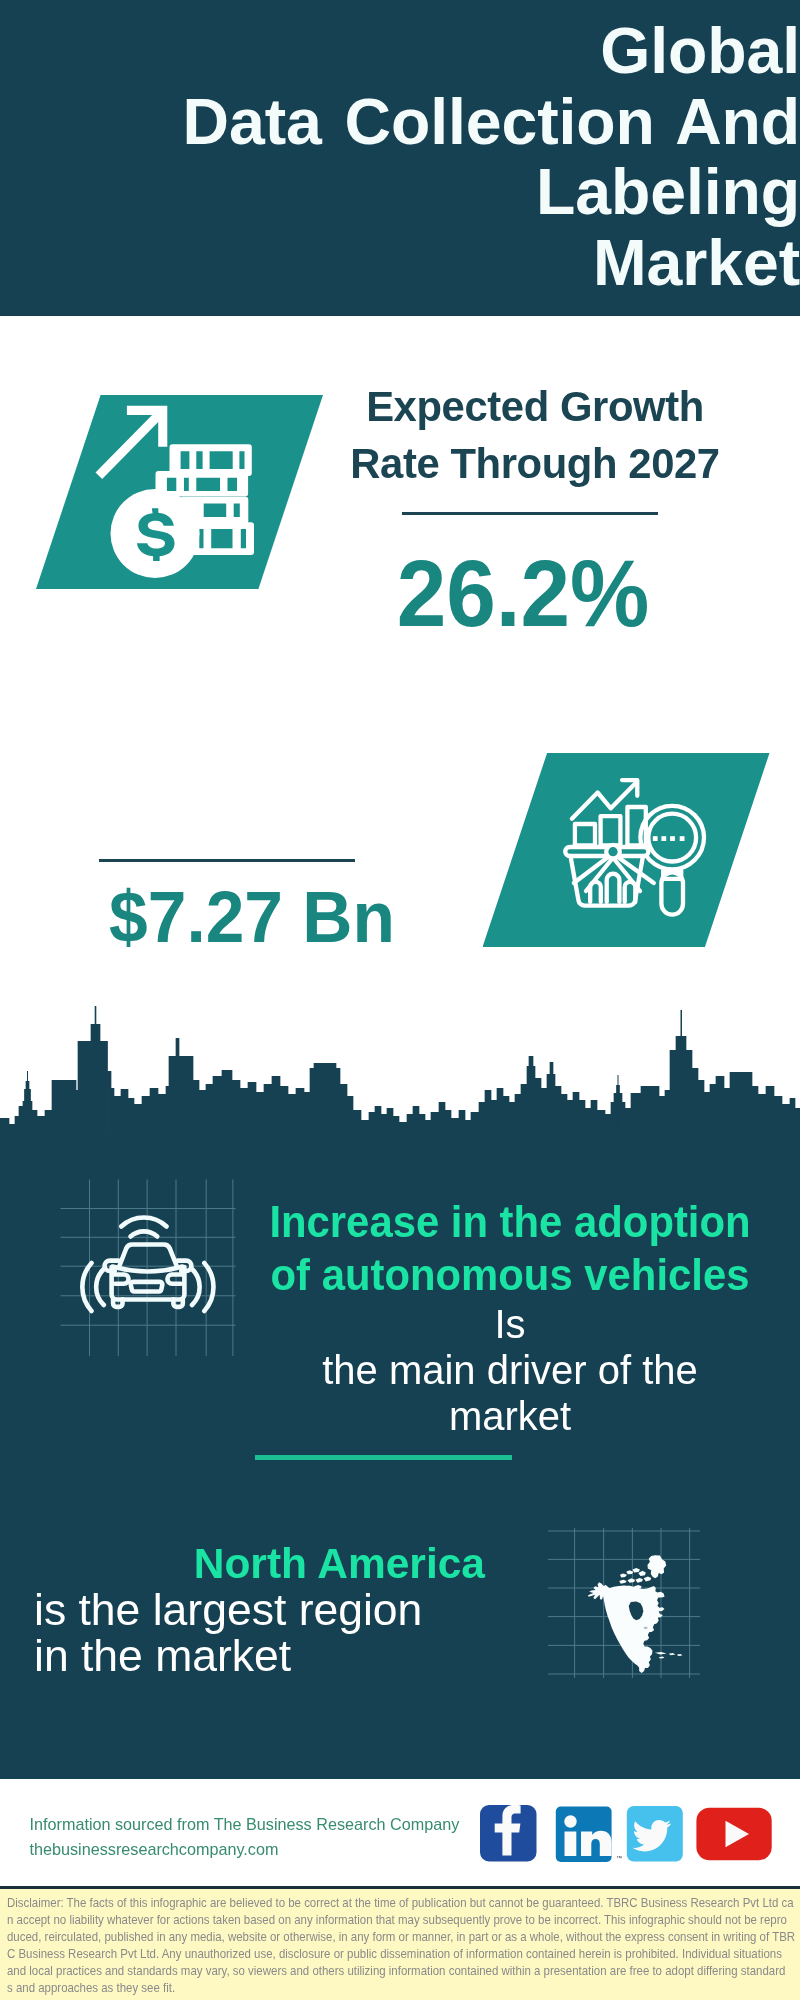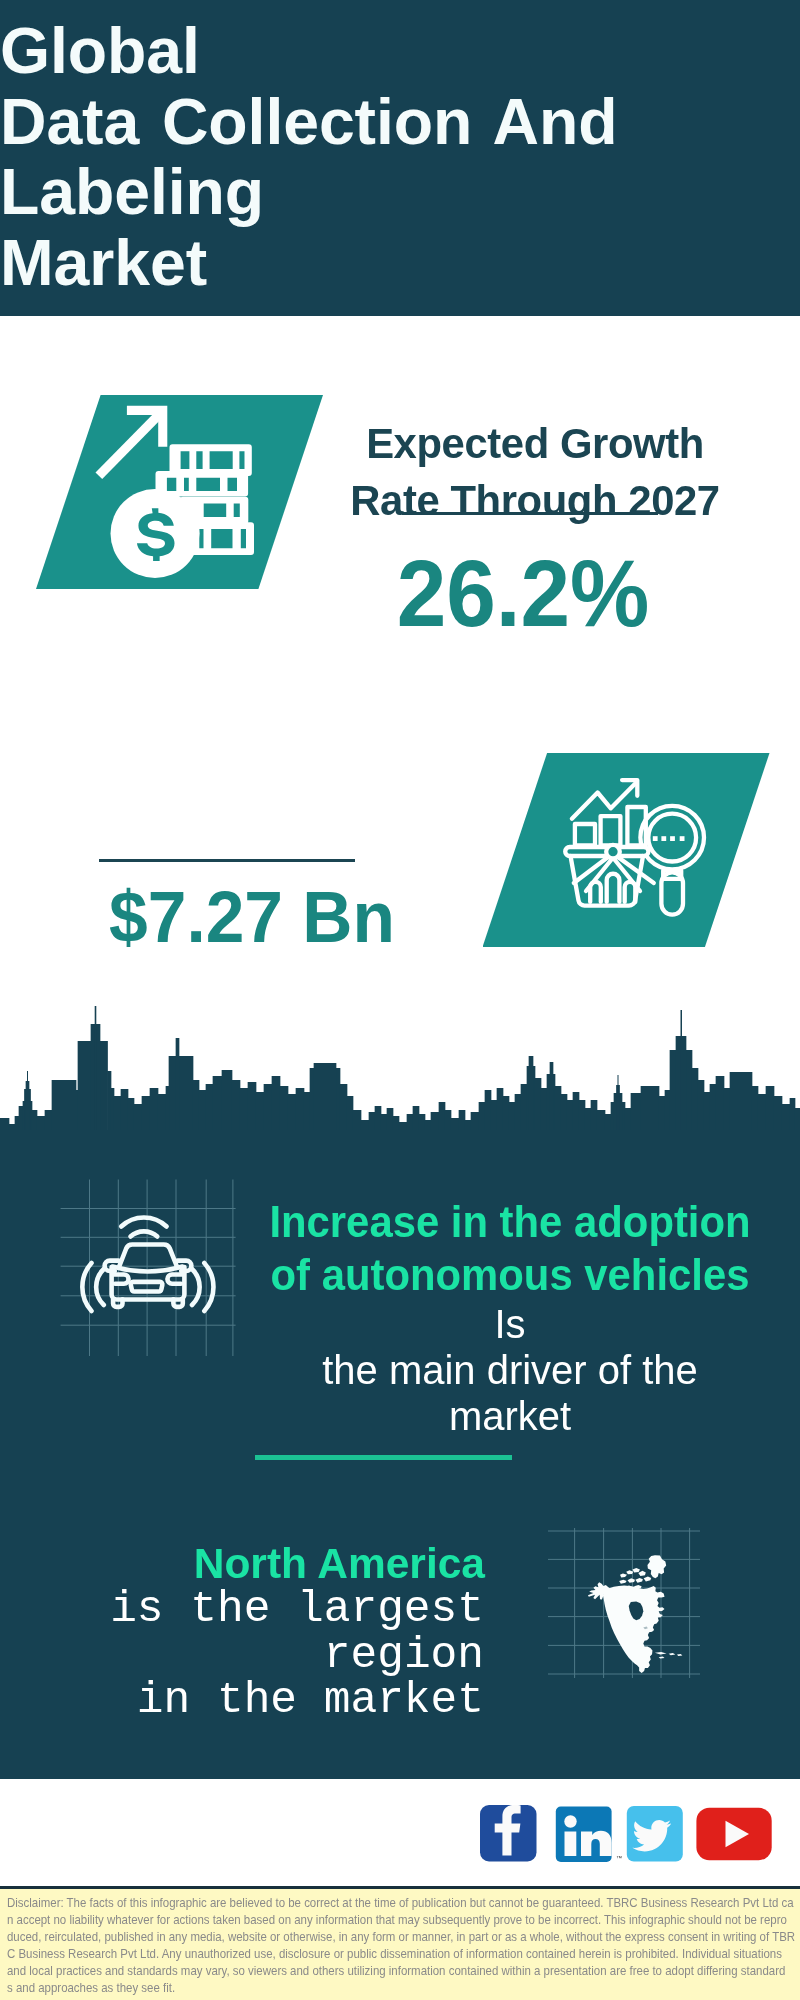--- a/index.html
+++ b/index.html
@@ -1,35 +1,35 @@
 <!DOCTYPE html>
 <html><head>
 <meta charset="utf-8">
 <style>
   html,body{margin:0;padding:0;}
   body{width:800px;height:2000px;background:#ffffff;font-family:"Liberation Sans",sans-serif;overflow:hidden;}
   .page{position:relative;width:800px;height:2000px;background:#fff;}
 
   
   .header{position:absolute;left:0;top:0;width:800px;height:316px;background:#164152;}
-  .header-title{position:absolute;left:0;top:16px;width:800px;text-align:left;
+  .header-title{position:absolute;left:0;top:16px;width:800px;text-align:right;
     color:#f4fbfb;font-size:64.4px;font-weight:bold;line-height:70.6px;letter-spacing:-0.1px;word-spacing:5px;}
 
   
   .para{position:absolute;width:287px;height:194px;background:#1a918b;
         clip-path:polygon(64.6px 0, 287px 0, 222.4px 194px, 0 194px);}
   .para1{left:36px;top:395px;}
   .para2{left:482.5px;top:753px;}
   .icon-wrap{position:absolute;}
   .stat-label{position:absolute;text-align:center;color:#1b4552;font-size:41.8px;font-weight:bold;line-height:57px;letter-spacing:-0.4px;}
   .stat-rule{position:absolute;height:3px;background:#1b4552;}
   .stat-value{position:absolute;text-align:center;color:#1a8680;font-weight:bold;}
   #val1{font-size:94.8px;line-height:94.8px;transform:scaleX(0.94);}
   #val2{font-size:72px;line-height:72px;transform:scaleX(0.965);}
-  #lbl1{left:335px;top:378px;width:400px;margin-top:37px;}
+  #lbl1{left:335px;top:378px;width:400px;}
   #rule1{left:402px;top:512px;width:256px;}
   #val1{left:323px;top:546px;width:400px;}
   #lbl2{left:56px;top:721px;width:400px;}
   #rule2{left:99px;top:859px;width:256px;}
   #val2{left:52px;top:881px;width:400px;}
 
   
   .darksec{position:absolute;left:0;top:1130px;width:800px;height:649px;background:#164152;}
   .skyline{position:absolute;left:0;top:1005px;width:800px;height:140px;}
 
@@ -38,22 +38,22 @@
           color:#1ae3a4;font-size:44.9px;font-weight:bold;line-height:52.9px;
           transform:scaleX(0.932);}
   .drv-sub{position:absolute;left:250px;top:1301px;width:520px;text-align:center;
            color:#ffffff;font-size:41.3px;font-weight:normal;line-height:46px;
            transform:scaleX(0.968);}
   .drv-rule{position:absolute;left:255px;top:1455px;width:257px;height:5px;background:#1bc193;}
 
   
   .reg-hl{position:absolute;left:35px;top:1543px;width:450px;text-align:right;
           color:#1ae3a4;font-size:42.5px;font-weight:bold;line-height:42.5px;}
-  .reg-sub{position:absolute;left:34px;top:1587px;width:450px;text-align:right;
-           color:#ffffff;font-size:44.5px;font-weight:normal;line-height:45.7px;font-family:Liberation Mono, monospace;}
+  .reg-sub{position:absolute;left:34px;top:1587px;width:450px;text-align:left;
+           color:#ffffff;font-size:44.5px;font-weight:normal;line-height:45.7px;}
 
   
   .src{position:absolute;left:29.5px;top:1812px;color:#378c6e;font-size:16.2px;line-height:24.5px;}
   .footline{position:absolute;left:0;top:1886px;width:800px;height:3px;background:#18303c;}
   .disc{position:absolute;left:0;top:1889px;width:800px;height:111px;background:#fef9c3;}
   .disc #disclaimer{margin:0;padding:6px 0 0 0;color:#8a8a8a;font-size:12.4px;line-height:17.1px;
           text-align:left;width:870px;
           transform:scaleX(0.9245);transform-origin:0 0;position:relative;left:6.5px;}
   .disc #disclaimer div{white-space:nowrap;}
 </style>
@@ -398,20 +398,24 @@
 
       <g>
         <path d="M100.5 115.0 L108.0 114.0 L114.5 115.8 L107.0 117.0 Z"></path>
         <path d="M117.0 116.0 L122.0 115.2 L125.0 117.0 L119.5 117.8 Z"></path>
         <path d="M127.0 117.0 L131.5 116.4 L133.5 118.0 L128.5 118.6 Z"></path>
         <path d="M105.0 120.0 L110.0 119.2 L112.0 120.8 L106.8 121.4 Z"></path>
       </g>
     </g>
   </svg>
 
+  <div class="src">
+    <div>Information sourced from The Business Research Company</div>
+    <div>thebusinessresearchcompany.com</div>
+  </div>
 
   <svg class="social-row" style="position:absolute;left:475px;top:1800px;width:305px;height:70px" viewBox="475 1800 305 70">
     <g>
       <rect x="480" y="1805" width="56.5" height="56.5" rx="9" fill="#1f4c9c"></rect>
       <path d="M511.5 1855.5 v-23.0 h7.7 l1.2 -9.0 h-8.9 v-5.7 c0 -2.6 0.7 -4.4 4.4 -4.4 h4.7 v-8.0
                c-0.8 -0.1 -3.6 -0.3 -6.8 -0.3 c-6.8 0 -11.4 4.1 -11.4 11.7 v6.7 h-7.7 v9.0 h7.7 v23.0 z" fill="#fafafa"></path>
     </g>
     <g>
       <rect x="555.8" y="1806.5" width="55.8" height="55.5" rx="5" fill="#0c78b6"></rect>
       <circle cx="570.5" cy="1821.5" r="6.2" fill="#fafafa"></circle>

